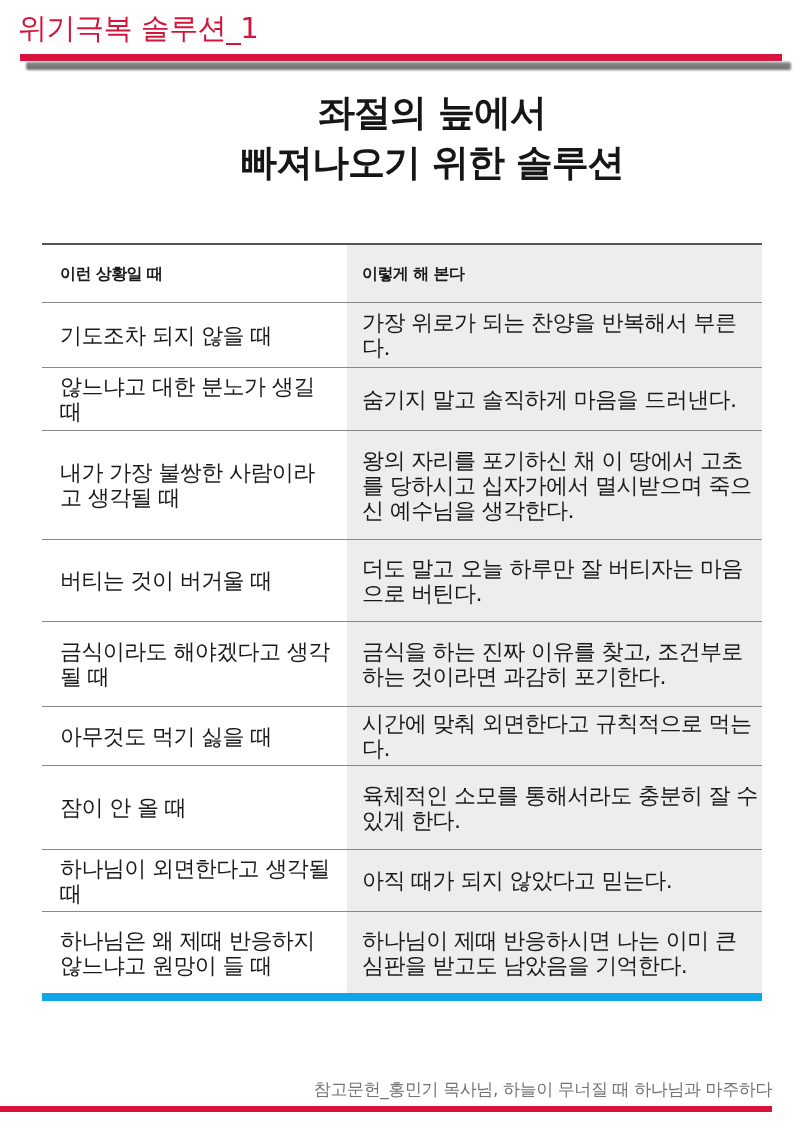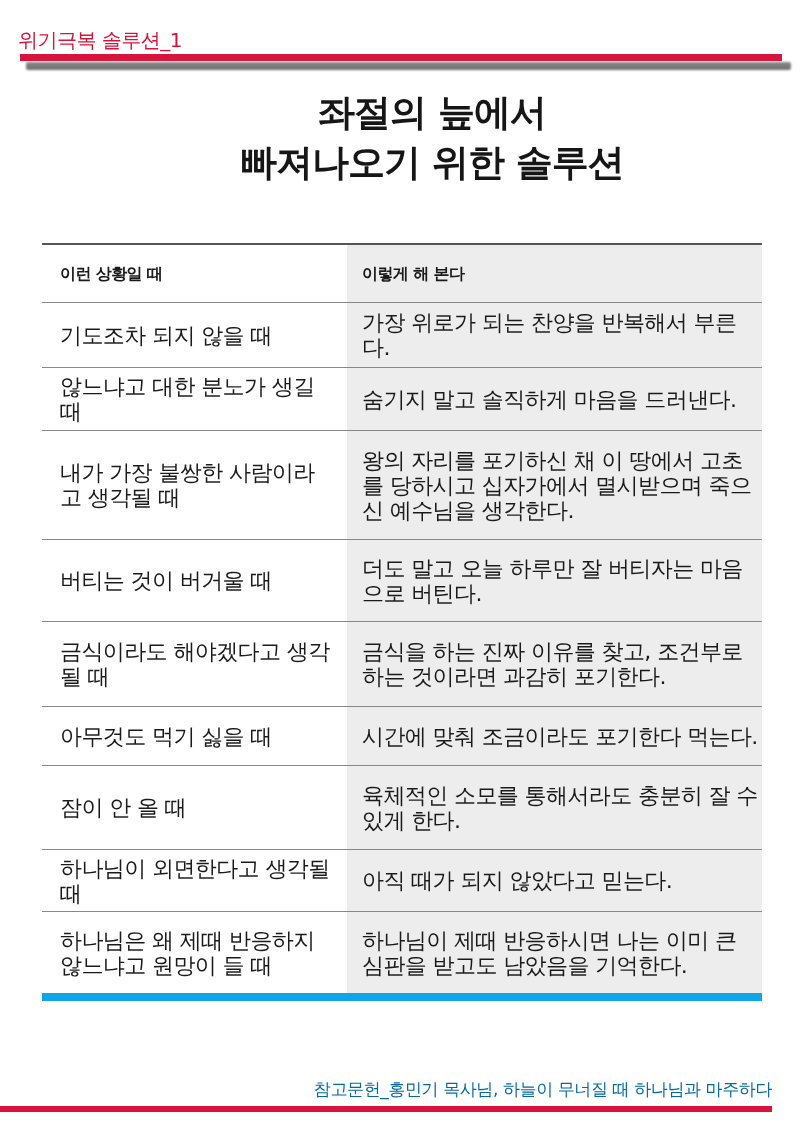--- a/index.html
+++ b/index.html
@@ -1,22 +1,22 @@
 <!DOCTYPE html>
 <html><head>
 <meta charset="utf-8">
 <style>
   html, body { margin: 0; padding: 0; }
   body {
     width: 800px; height: 1131px; background: #ffffff; position: relative; overflow: hidden;
     font-family: "DejaVu Sans", "Liberation Sans", sans-serif; color: #1a1a1a;
   }
   .top-title {
-    position: absolute; left: 18px; top: 20px;
-    font-size: 20px; color: #d4143a; letter-spacing: -0.5px; line-height: 40px;
+    position: absolute; left: 18px; top: 8px;
+    font-size: 29px; color: #d4143a; letter-spacing: -0.5px; line-height: 40px;
   }
   .top-bar {
     position: absolute; left: 20px; top: 54px; width: 762px; height: 7px; background: #d8143c;
   }
   .top-bar-shadow {
     position: absolute; left: 26px; top: 62px; width: 765px; height: 8px;
     background: linear-gradient(#8a8a8a, #6e6e6e);
     filter: blur(1.2px); border-radius: 2px;
   }
   .main-title {
@@ -34,21 +34,21 @@
   .row {
     position: relative; z-index: 1; display: flex; border-bottom: 1px solid #888;
   }
   .row.last { border-bottom: 8px solid #0ea5e9; }
   .cell { box-sizing: border-box; display: flex; align-items: center; font-size: 22px; line-height: 25px; letter-spacing: -0.6px; }
   .cell.left { width: 305px; padding: 0 14px 0 18px; }
   .cell.right { width: 415px; padding: 0 4px 0 15px; }
   .header .cell { font-weight: bold; font-size: 16px; }
   .footer-cite {
     position: absolute; right: 28px; top: 1078px;
-    font-size: 17px; color: #0369a1; letter-spacing: -0.4px;
+    font-size: 17px; color: #737373; letter-spacing: -0.4px;
   }
   .footer-bar {
     position: absolute; left: 0; top: 1106px; width: 772px; height: 6px; background: #d8143c;
   }
 </style>
 </head>
 <body>
 
 <div class="top-title">위기극복 솔루션_1</div>
 <div class="top-bar"></div>
@@ -79,21 +79,21 @@
   <div class="row" style="height:81px">
     <div class="cell left">버티는 것이 버거울 때</div>
     <div class="cell right">더도 말고 오늘 하루만 잘 버티자는 마음으로 버틴다.</div>
   </div>
   <div class="row" style="height:84px">
     <div class="cell left">금식이라도 해야겠다고 생각될 때</div>
     <div class="cell right">금식을 하는 진짜 이유를 찾고, 조건부로 하는 것이라면 과감히 포기한다.</div>
   </div>
   <div class="row" style="height:58px">
     <div class="cell left">아무것도 먹기 싫을 때</div>
-    <div class="cell right">시간에 맞춰 조금이라도 포기한다 먹는다.</div>
+    <div class="cell right">시간에 맞춰 외면한다고 규칙적으로 먹는다.</div>
   </div>
   <div class="row" style="height:83px">
     <div class="cell left">잠이 안 올 때</div>
     <div class="cell right">육체적인 소모를 통해서라도 충분히 잘 수 있게 한다.</div>
   </div>
   <div class="row" style="height:61px">
     <div class="cell left">하나님이 외면한다고 생각될 때</div>
     <div class="cell right">아직 때가 되지 않았다고 믿는다.</div>
   </div>
   <div class="row last" style="height:81px">

